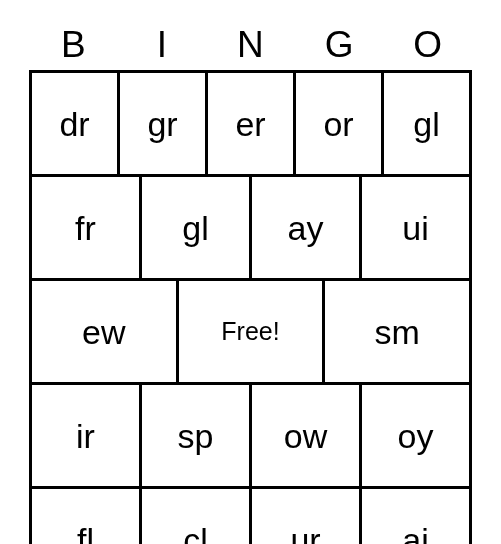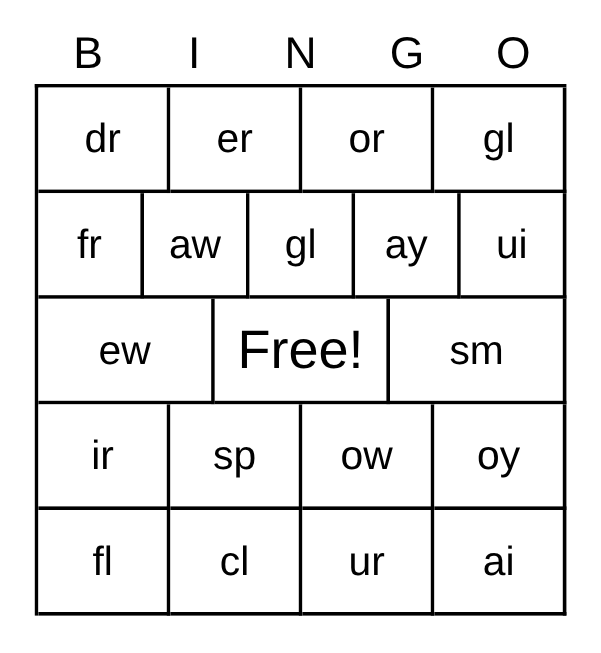--- a/index.html
+++ b/index.html
@@ -46,40 +46,40 @@
     border-top: 3px solid #000000;
     border-left: 3px solid #000000;
     box-sizing: border-box;
   }
   .grid-row {
     display: flex;
     width: 100%;
   }
   .grid-cell {
     flex: 1 1 0;
-    height: 88px;
+    height: 104px;
     box-sizing: border-box;
     border-right: 3px solid #000000;
     border-bottom: 3px solid #000000;
     display: flex;
     align-items: center;
     justify-content: center;
     background: #ffffff;
     overflow: hidden;
   }
   .cell-text {
     font-size: 34px;
     line-height: 1;
     font-weight: 400;
     color: #000000;
     white-space: nowrap;
     user-select: none;
   }
   .grid-cell.free .cell-text {
-    font-size: 45px;
+    font-size: 25px;
     text-align: right;
   }
 </style>
 </head>
 <body>
 
 <div id="bingo-card">
 
   <div class="header-row">
     <div class="header-cell">B</div>
@@ -89,36 +89,36 @@
     <div class="header-cell">O</div>
   </div>
 
   <div class="grid">
 
     <div class="grid-row">
       <div class="grid-cell">
           <span class="cell-text">dr</span>
         </div>
       <div class="grid-cell">
+          <span class="cell-text">gr</span>
+        </div>
+      <div class="grid-cell">
           <span class="cell-text">er</span>
         </div>
       <div class="grid-cell">
           <span class="cell-text">or</span>
         </div>
       <div class="grid-cell">
           <span class="cell-text">gl</span>
         </div>
     </div>
 
     <div class="grid-row">
       <div class="grid-cell">
           <span class="cell-text">fr</span>
-        </div>
-      <div class="grid-cell">
-          <span class="cell-text">aw</span>
         </div>
       <div class="grid-cell">
           <span class="cell-text">gl</span>
         </div>
       <div class="grid-cell">
           <span class="cell-text">ay</span>
         </div>
       <div class="grid-cell">
           <span class="cell-text">ui</span>
         </div>

